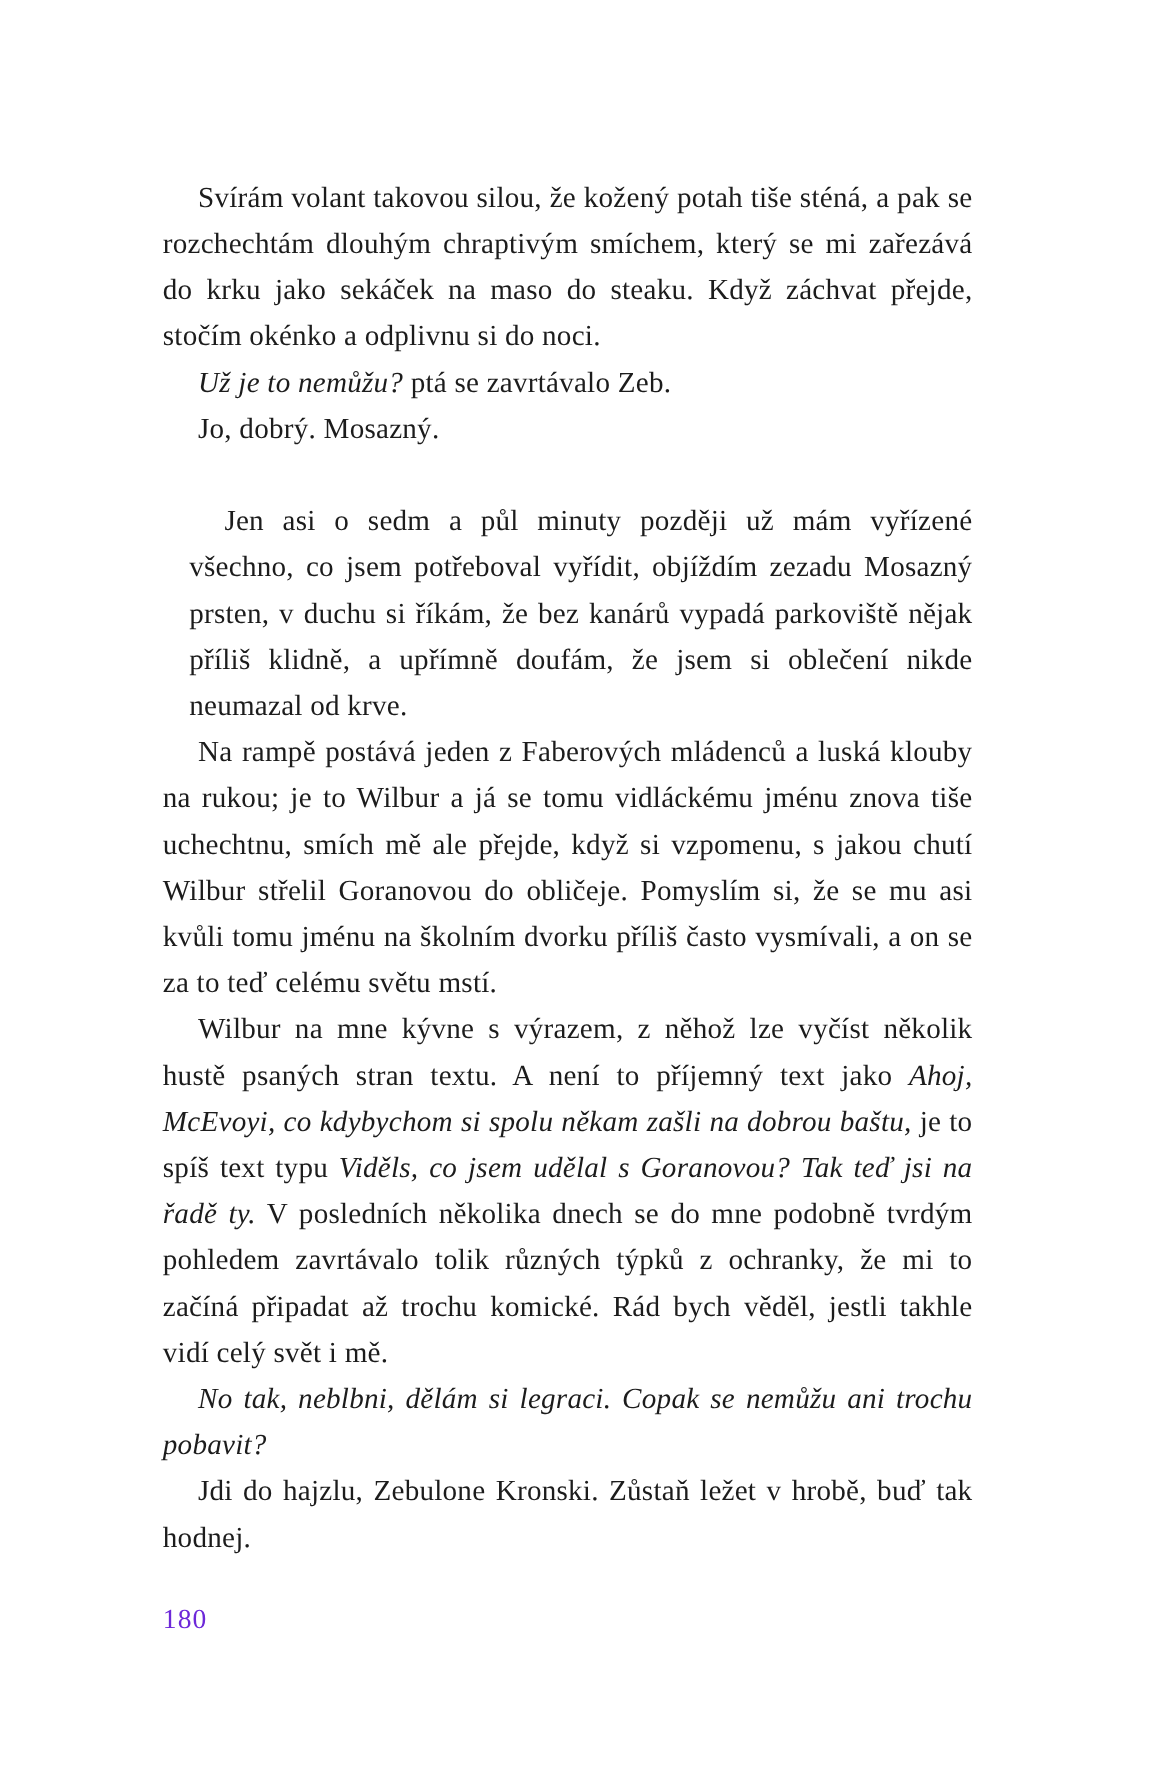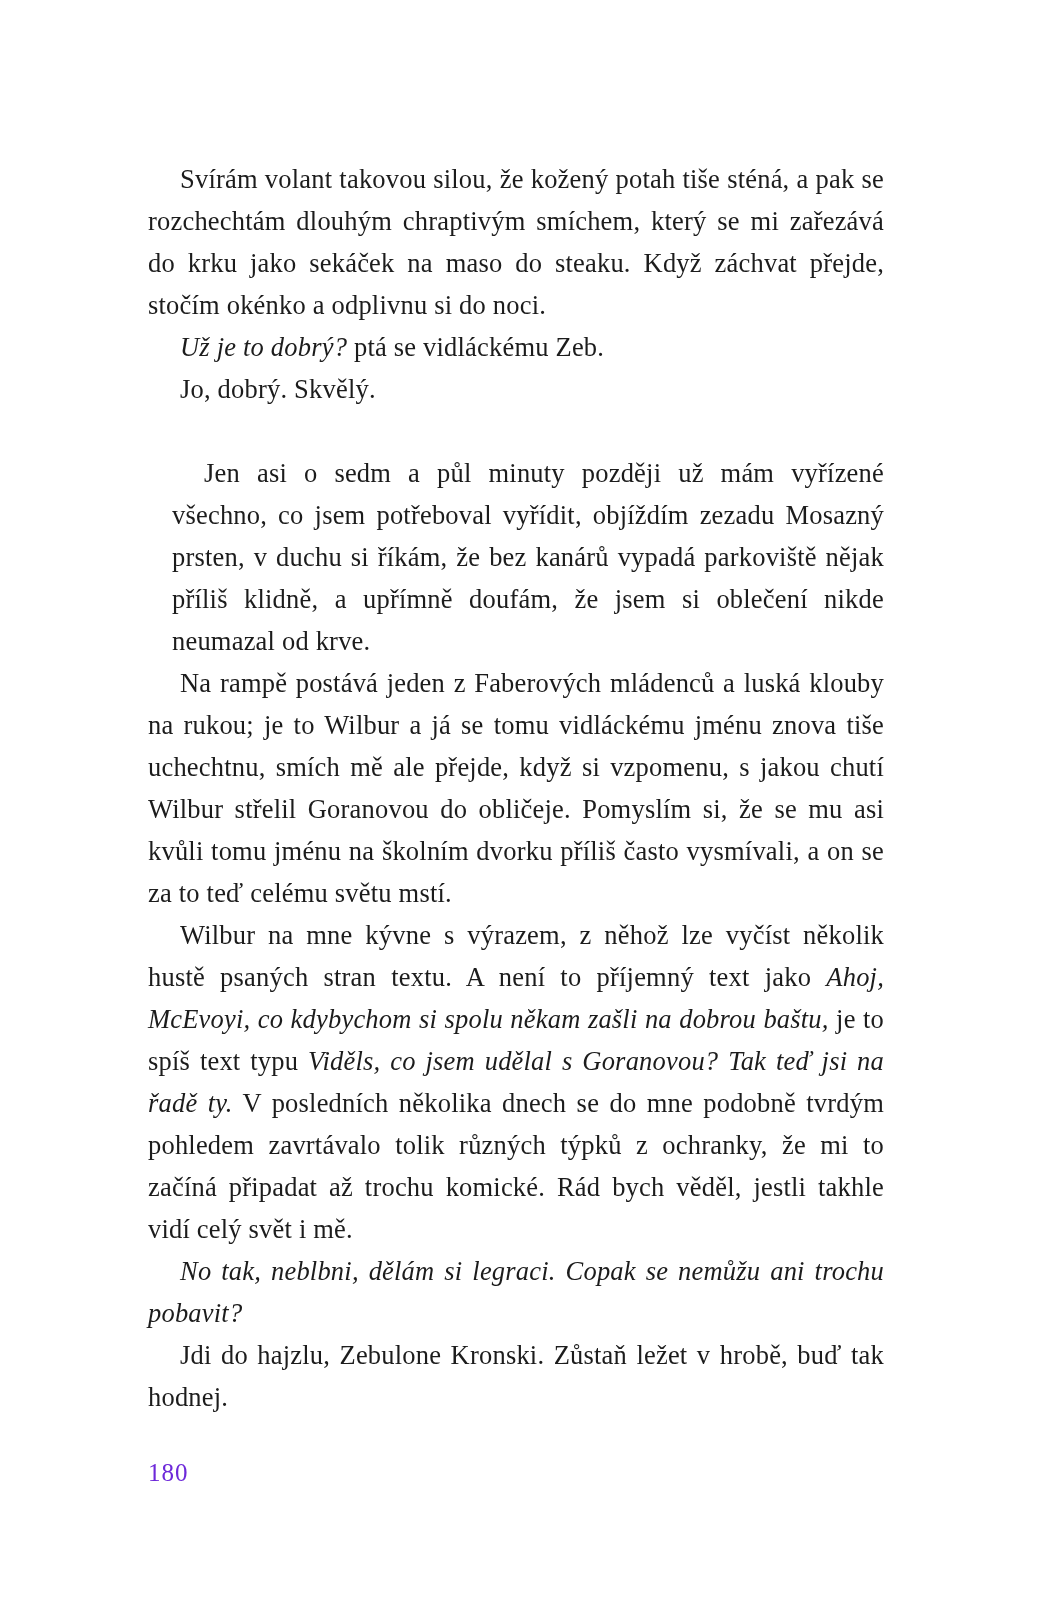--- a/index.html
+++ b/index.html
@@ -39,22 +39,22 @@
     color: #6d28d9;
     letter-spacing: 1px;
   }
 </style>
 </head>
 <body>
 
 <div class="page">
   <div class="text-block">
       <p class="para indent"><span>Svírám volant takovou silou, že kožený potah tiše sténá, a pak se rozchechtám dlouhým chraptivým smíchem, který se mi zařezává do krku jako sekáček na maso do steaku. Když záchvat přejde, stočím okénko a odplivnu si do noci.</span></p>
-      <p class="para indent"><span class="italic">Už je to dobrý?</span><span> ptá se vidláckému Zeb.</span></p>
-      <p class="para indent"><span>Jo, dobrý. Skvělý.</span></p>
+      <p class="para indent"><span class="italic">Už je to nemůžu?</span><span> ptá se zavrtávalo Zeb.</span></p>
+      <p class="para indent"><span>Jo, dobrý. Mosazný.</span></p>
       <p class="para indent section-break"><span>Jen asi o sedm a půl minuty později už mám vyřízené všechno, co jsem potřeboval vyřídit, objíždím zezadu Mosazný prsten, v duchu si říkám, že bez kanárů vypadá parkoviště nějak příliš klidně, a upřímně doufám, že jsem si oblečení nikde neumazal od krve.</span></p>
       <p class="para indent"><span>Na rampě postává jeden z Faberových mládenců a luská klouby na rukou; je to Wilbur a já se tomu vidláckému jménu znova tiše uchechtnu, smích mě ale přejde, když si vzpomenu, s jakou chutí Wilbur střelil Goranovou do obličeje. Pomyslím si, že se mu asi kvůli tomu jménu na školním dvorku příliš často vysmívali, a on se za to teď celému světu mstí.</span></p>
       <p class="para indent"><span>Wilbur na mne kývne s výrazem, z něhož lze vyčíst několik hustě psaných stran textu. A není to příjemný text jako </span><span class="italic">Ahoj, McEvoyi, co kdybychom si spolu někam zašli na dobrou baštu,</span><span> je to spíš text typu </span><span class="italic">Viděls, co jsem udělal s Goranovou? Tak teď jsi na řadě ty.</span><span> V posledních několika dnech se do mne podobně tvrdým pohledem zavrtávalo tolik různých týpků z ochranky, že mi to začíná připadat až trochu komické. Rád bych věděl, jestli takhle vidí celý svět i mě.</span></p>
       <p class="para indent"><span class="italic">No tak, neblbni, dělám si legraci. Copak se nemůžu ani trochu pobavit?</span></p>
       <p class="para indent"><span>Jdi do hajzlu, Zebulone Kronski. Zůstaň ležet v hrobě, buď tak hodnej.</span></p>
     </div>
   <div class="page-number">180</div>
 </div>
 
 </body></html>

